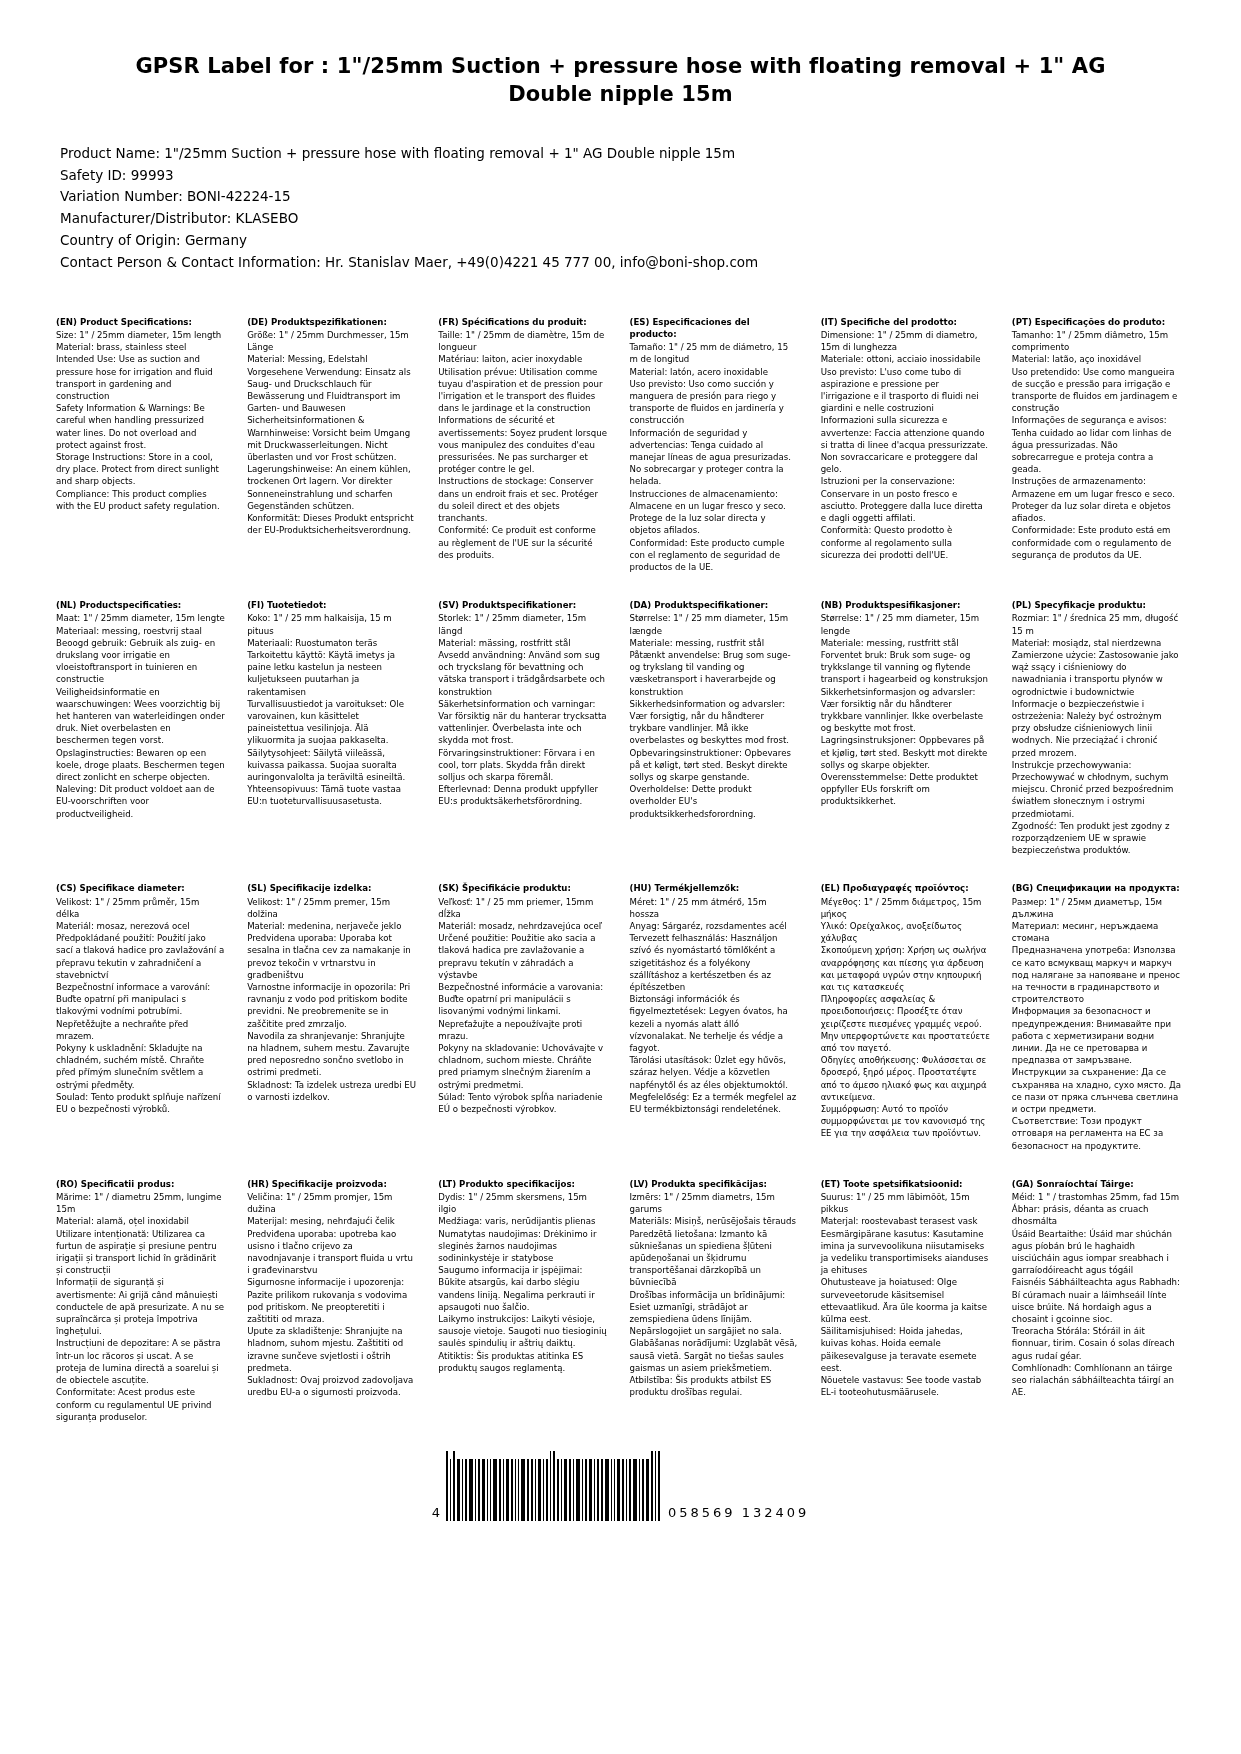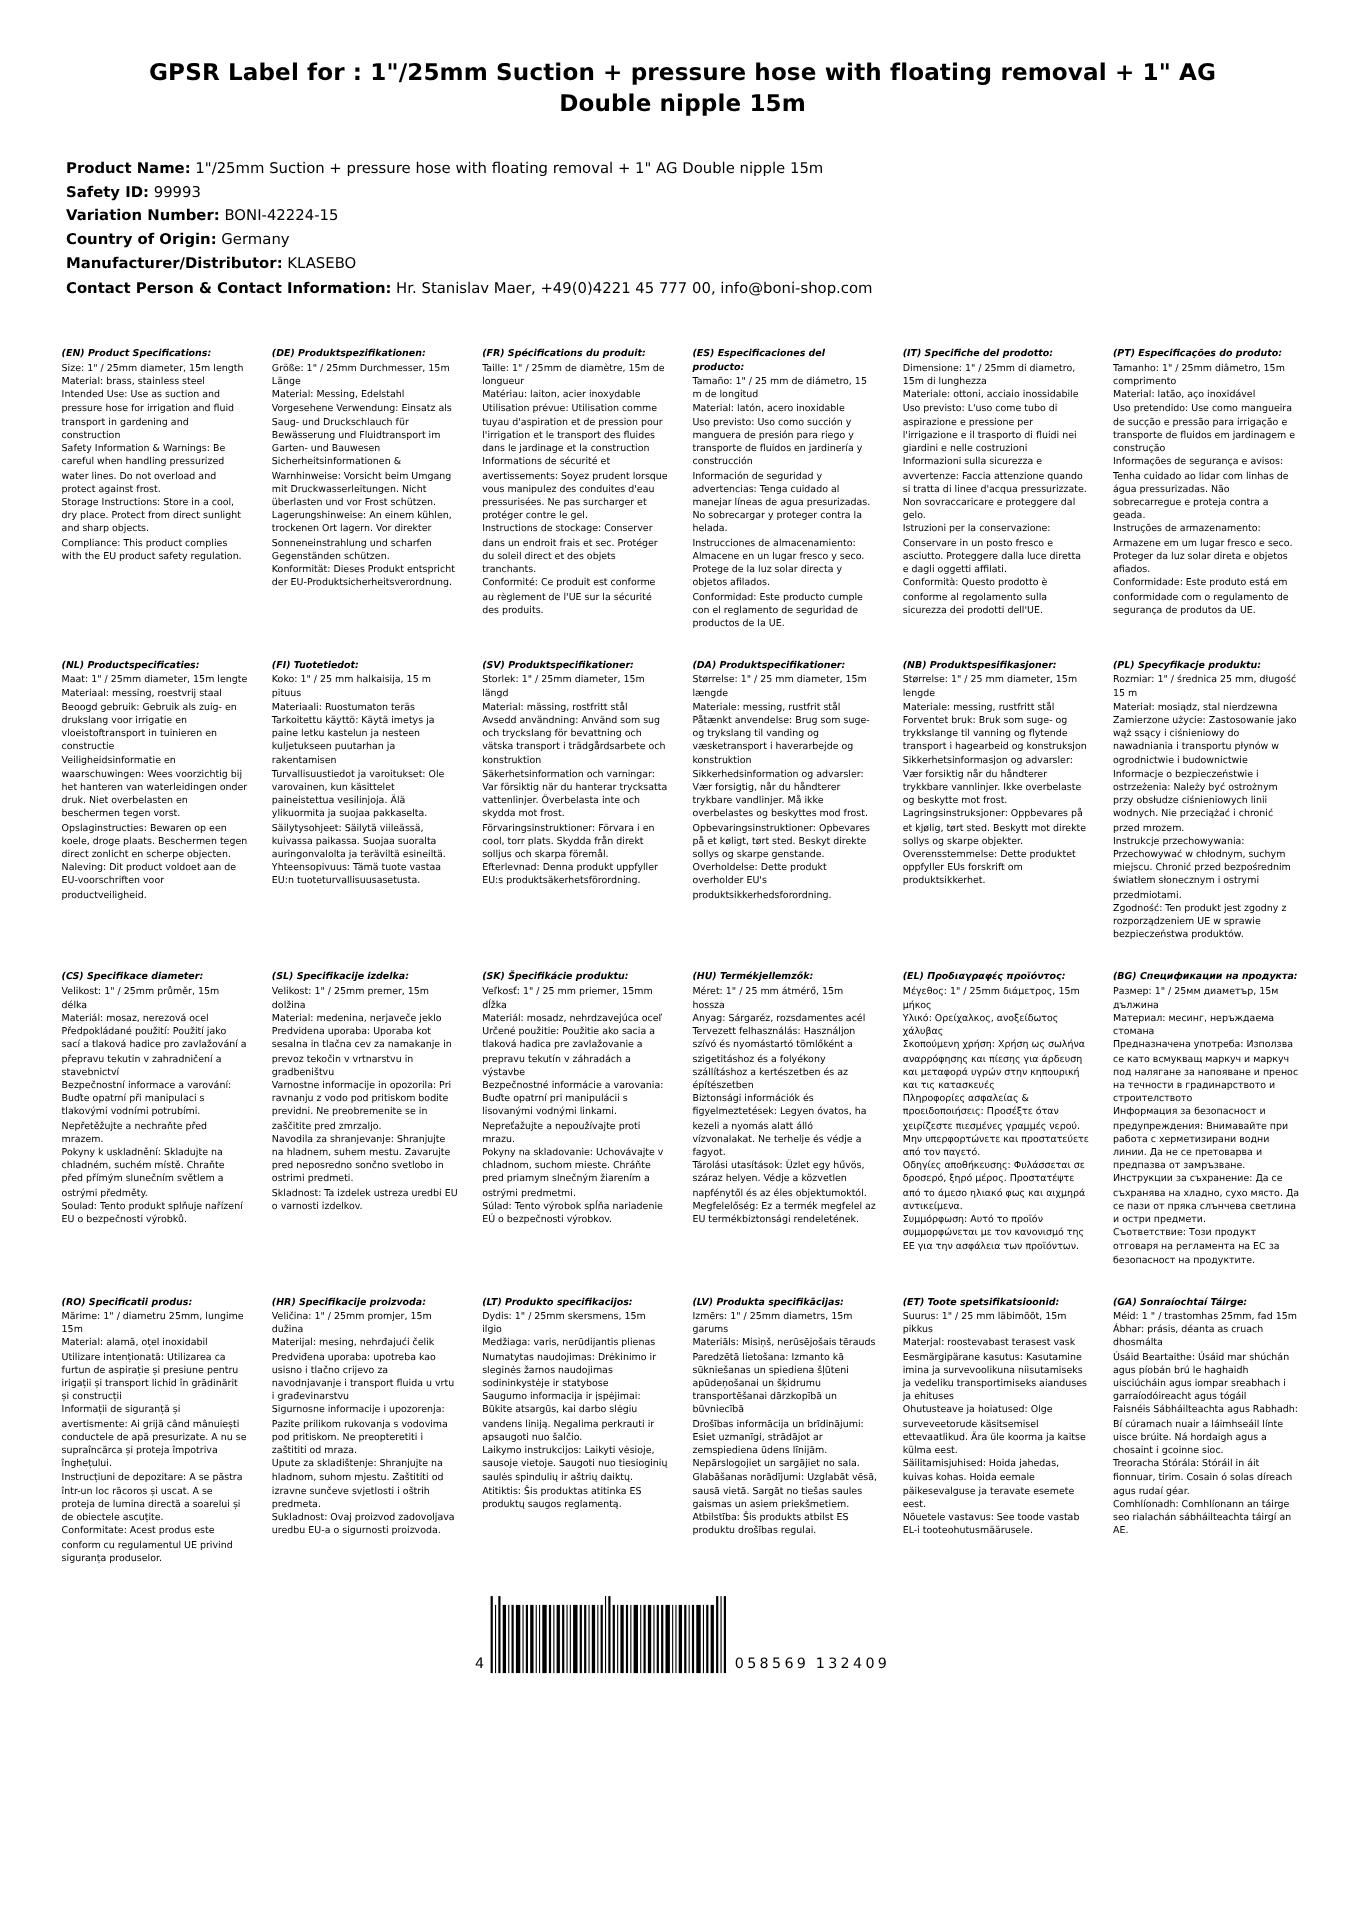--- a/index.html
+++ b/index.html
@@ -31,21 +31,21 @@
   }
   .meta {
     margin: 0 0 0 4px;
     font-size: 13.5px;
     line-height: 1.62;
   }
   .meta .row {
     white-space: nowrap;
   }
   .meta .lbl {
-    font-weight: bold;
+    font-weight: normal;
   }
   .meta .val {
     font-weight: normal;
   }
   .langs {
     margin-top: 42px;
     display: grid;
     grid-template-columns: repeat(6, 1fr);
     column-gap: 18px;
     row-gap: 0;
@@ -54,21 +54,20 @@
     font-size: 8.6px;
     line-height: 1.42;
     padding-right: 4px;
     box-sizing: border-box;
     padding-bottom: 26px;
   }
   .lang-head {
     font-weight: bold;
     margin-bottom: 1px;
     display: block;
-    font-style: italic;
   }
   .lang-body {
     display: block;
     white-space: pre-line;
   }
   .barcode-area {
     margin-top: 10px;
     display: flex;
     justify-content: center;
     align-items: flex-end;
@@ -129,26 +128,26 @@
     </div>
     <div class="row">
       <span class="lbl">Safety ID:</span>
       <span class="val">99993</span>
     </div>
     <div class="row">
       <span class="lbl">Variation Number:</span>
       <span class="val">BONI-42224-15</span>
     </div>
     <div class="row">
+      <span class="lbl">Manufacturer/Distributor:</span>
+      <span class="val">KLASEBO</span>
+    </div>
+    <div class="row">
       <span class="lbl">Country of Origin:</span>
       <span class="val">Germany</span>
-    </div>
-    <div class="row">
-      <span class="lbl">Manufacturer/Distributor:</span>
-      <span class="val">KLASEBO</span>
     </div>
     <div class="row">
       <span class="lbl">Contact Person &amp; Contact Information:</span>
       <span class="val">Hr. Stanislav Maer, +49(0)4221 45 777 00, info@boni-shop.com</span>
     </div>
   </div>
 
   <div class="langs">
 
     <div class="lang-cell">

